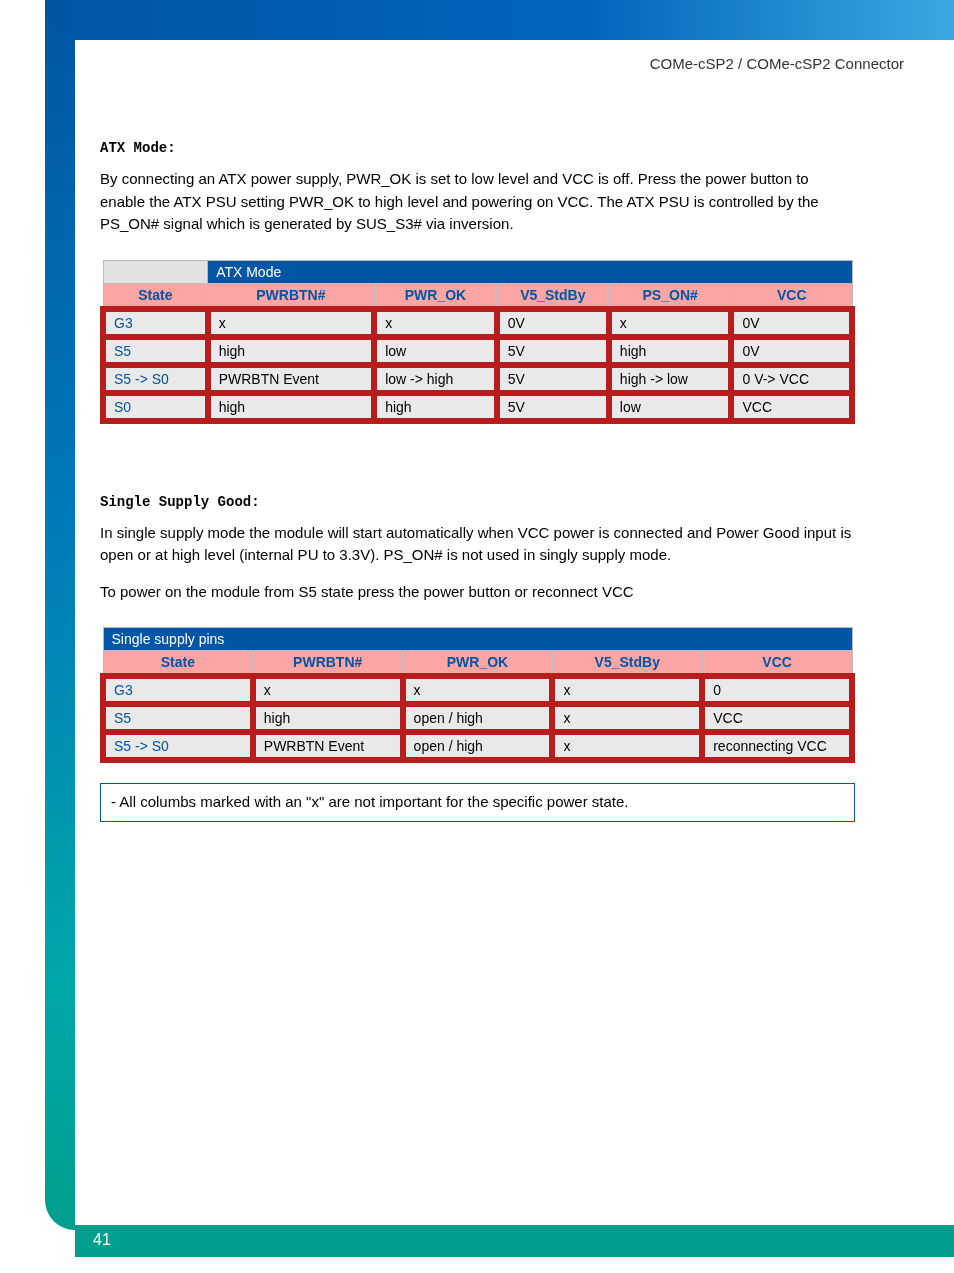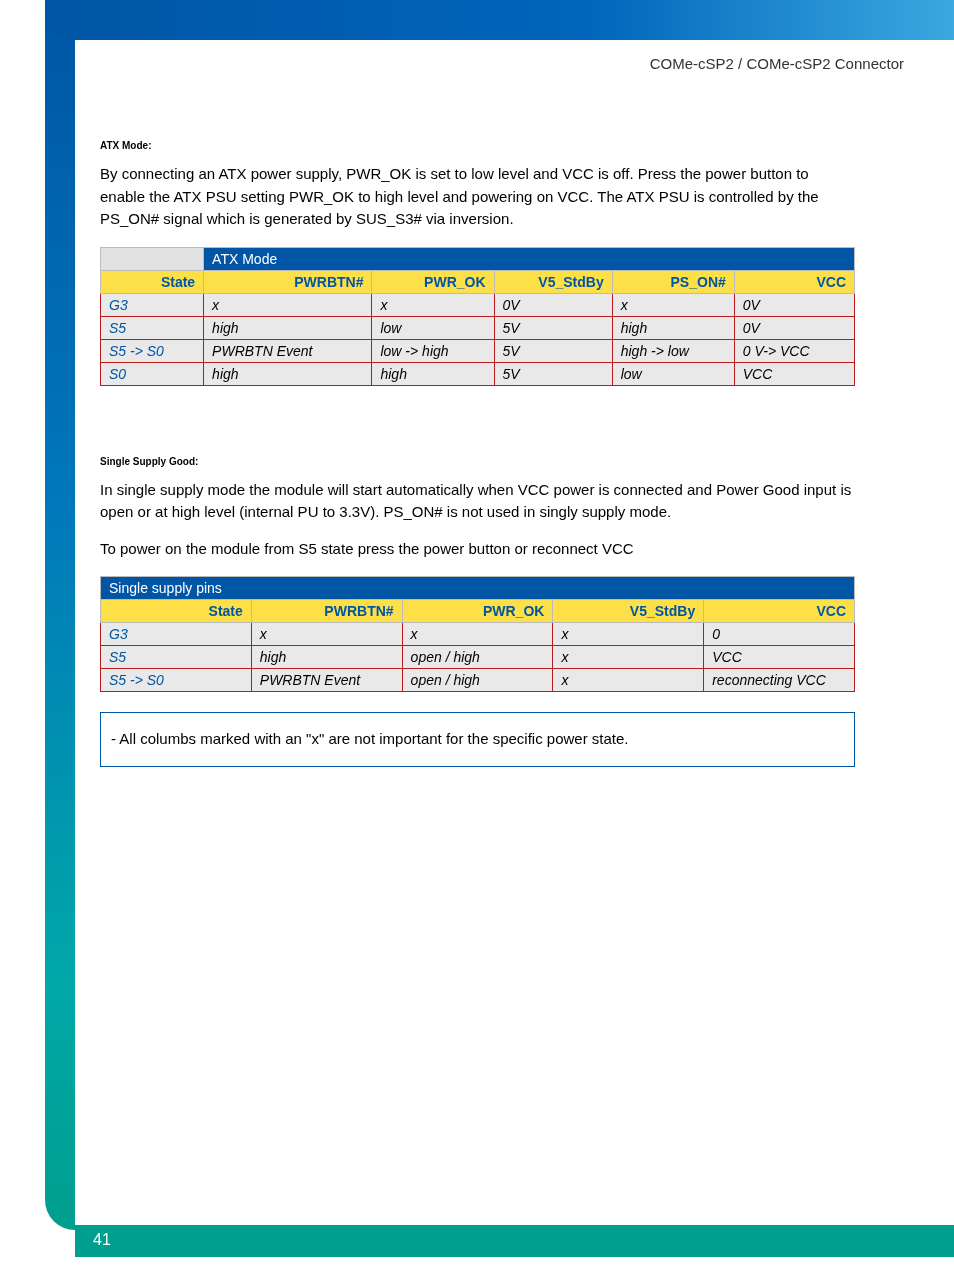--- a/index.html
+++ b/index.html
@@ -39,67 +39,67 @@
     width: 755px;
   }
   h2.section-title {
     color: #0055a5;
     font-size: 20px;
     font-weight: bold;
     margin-bottom: 30px;
   }
   .sub-heading {
     font-weight: bold;
-    font-size: 10px;
+    font-size: 14px;
     margin-bottom: 12px;
+    font-family: Liberation Mono, monospace;
   }
   p.body-text {
     font-size: 15px;
     line-height: 1.5;
     margin-bottom: 14px;
   }
   table.data-table {
     width: 100%;
     border-collapse: collapse;
     font-size: 14px;
-    margin-top: 16px;
+    margin-top: 24px;
     margin-bottom: 40px;
   }
   table.data-table th.table-title {
     background: #0055a5;
     color: #fff;
     text-align: left;
     padding: 3px 8px;
     font-weight: normal;
     border: 1px solid #bbb;
   }
   table.data-table th.spacer-title {
     background: #e2e2e2;
     border: 1px solid #bbb;
   }
   table.data-table th.col-head {
-    background: #fde047;
+    background: #fca5a5;
     color: #0055a5;
     font-weight: bold;
-    text-align: right;
+    text-align: center;
     padding: 3px 8px;
     border: 1px solid #bbb;
   }
   table.data-table td {
     background: #e9e9e9;
     padding: 3px 8px;
-    border: 1px solid #b91c1c;
-    font-style: italic;
+    border: 6px solid #b91c1c;
   }
   table.data-table td.state-cell {
     color: #0055a5;
   }
   .note-box {
     border: 1px solid #0055a5;
-    padding: 12px 10px;
+    padding: 4px 10px;
     font-size: 15px;
     line-height: 1.9;
     margin-top: 10px;
   }
   .page-number {
     position: absolute;
     left: 75px;
     bottom: 16px;
     width: 949px;
     height: 32px;

